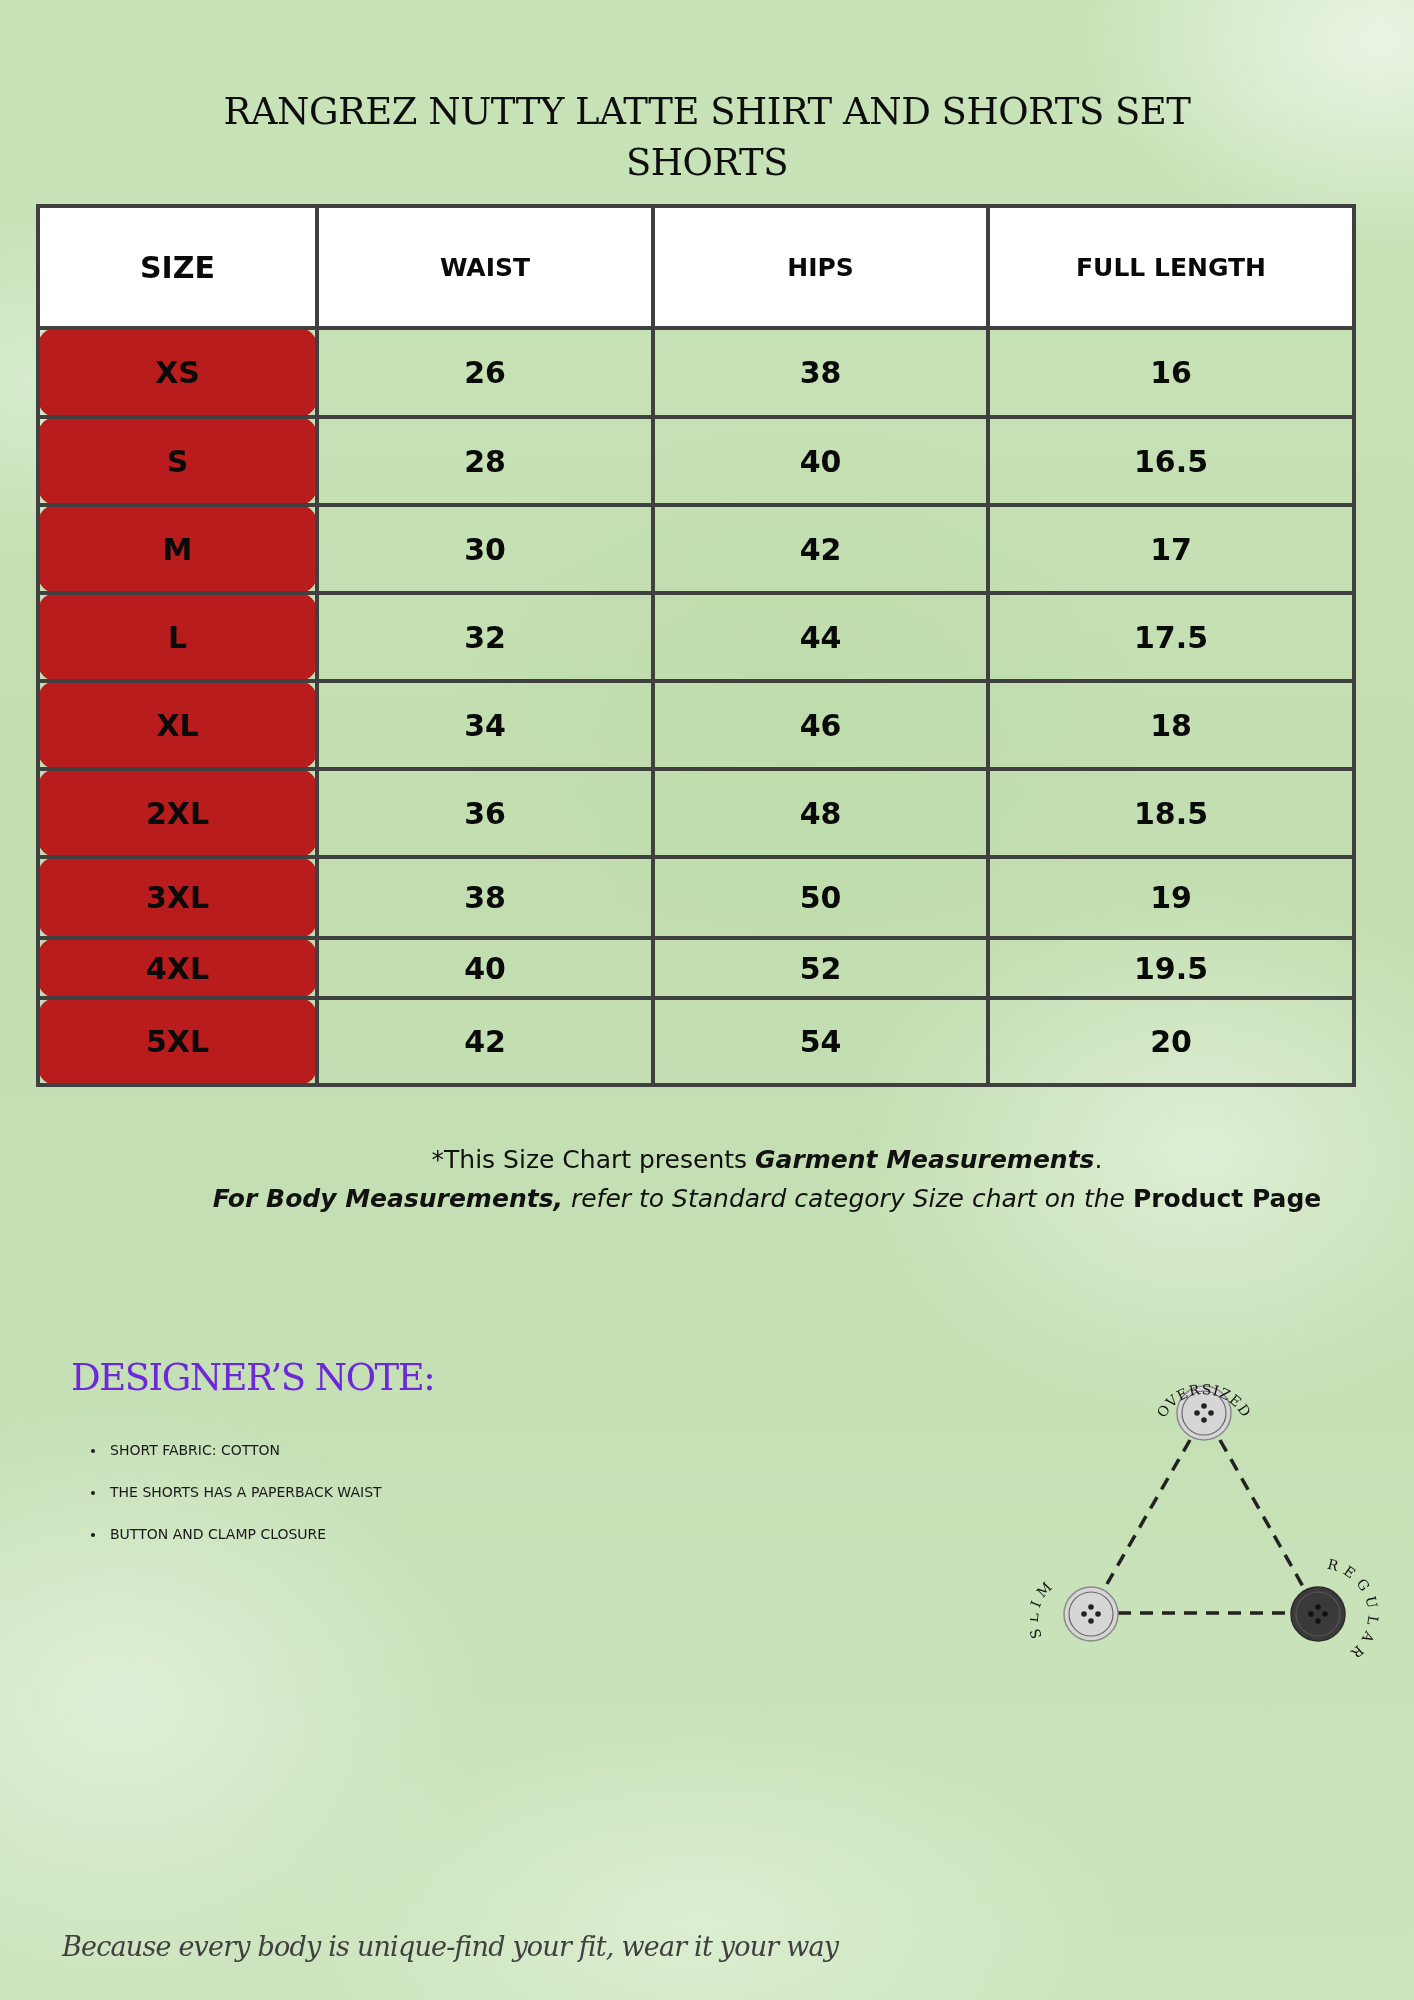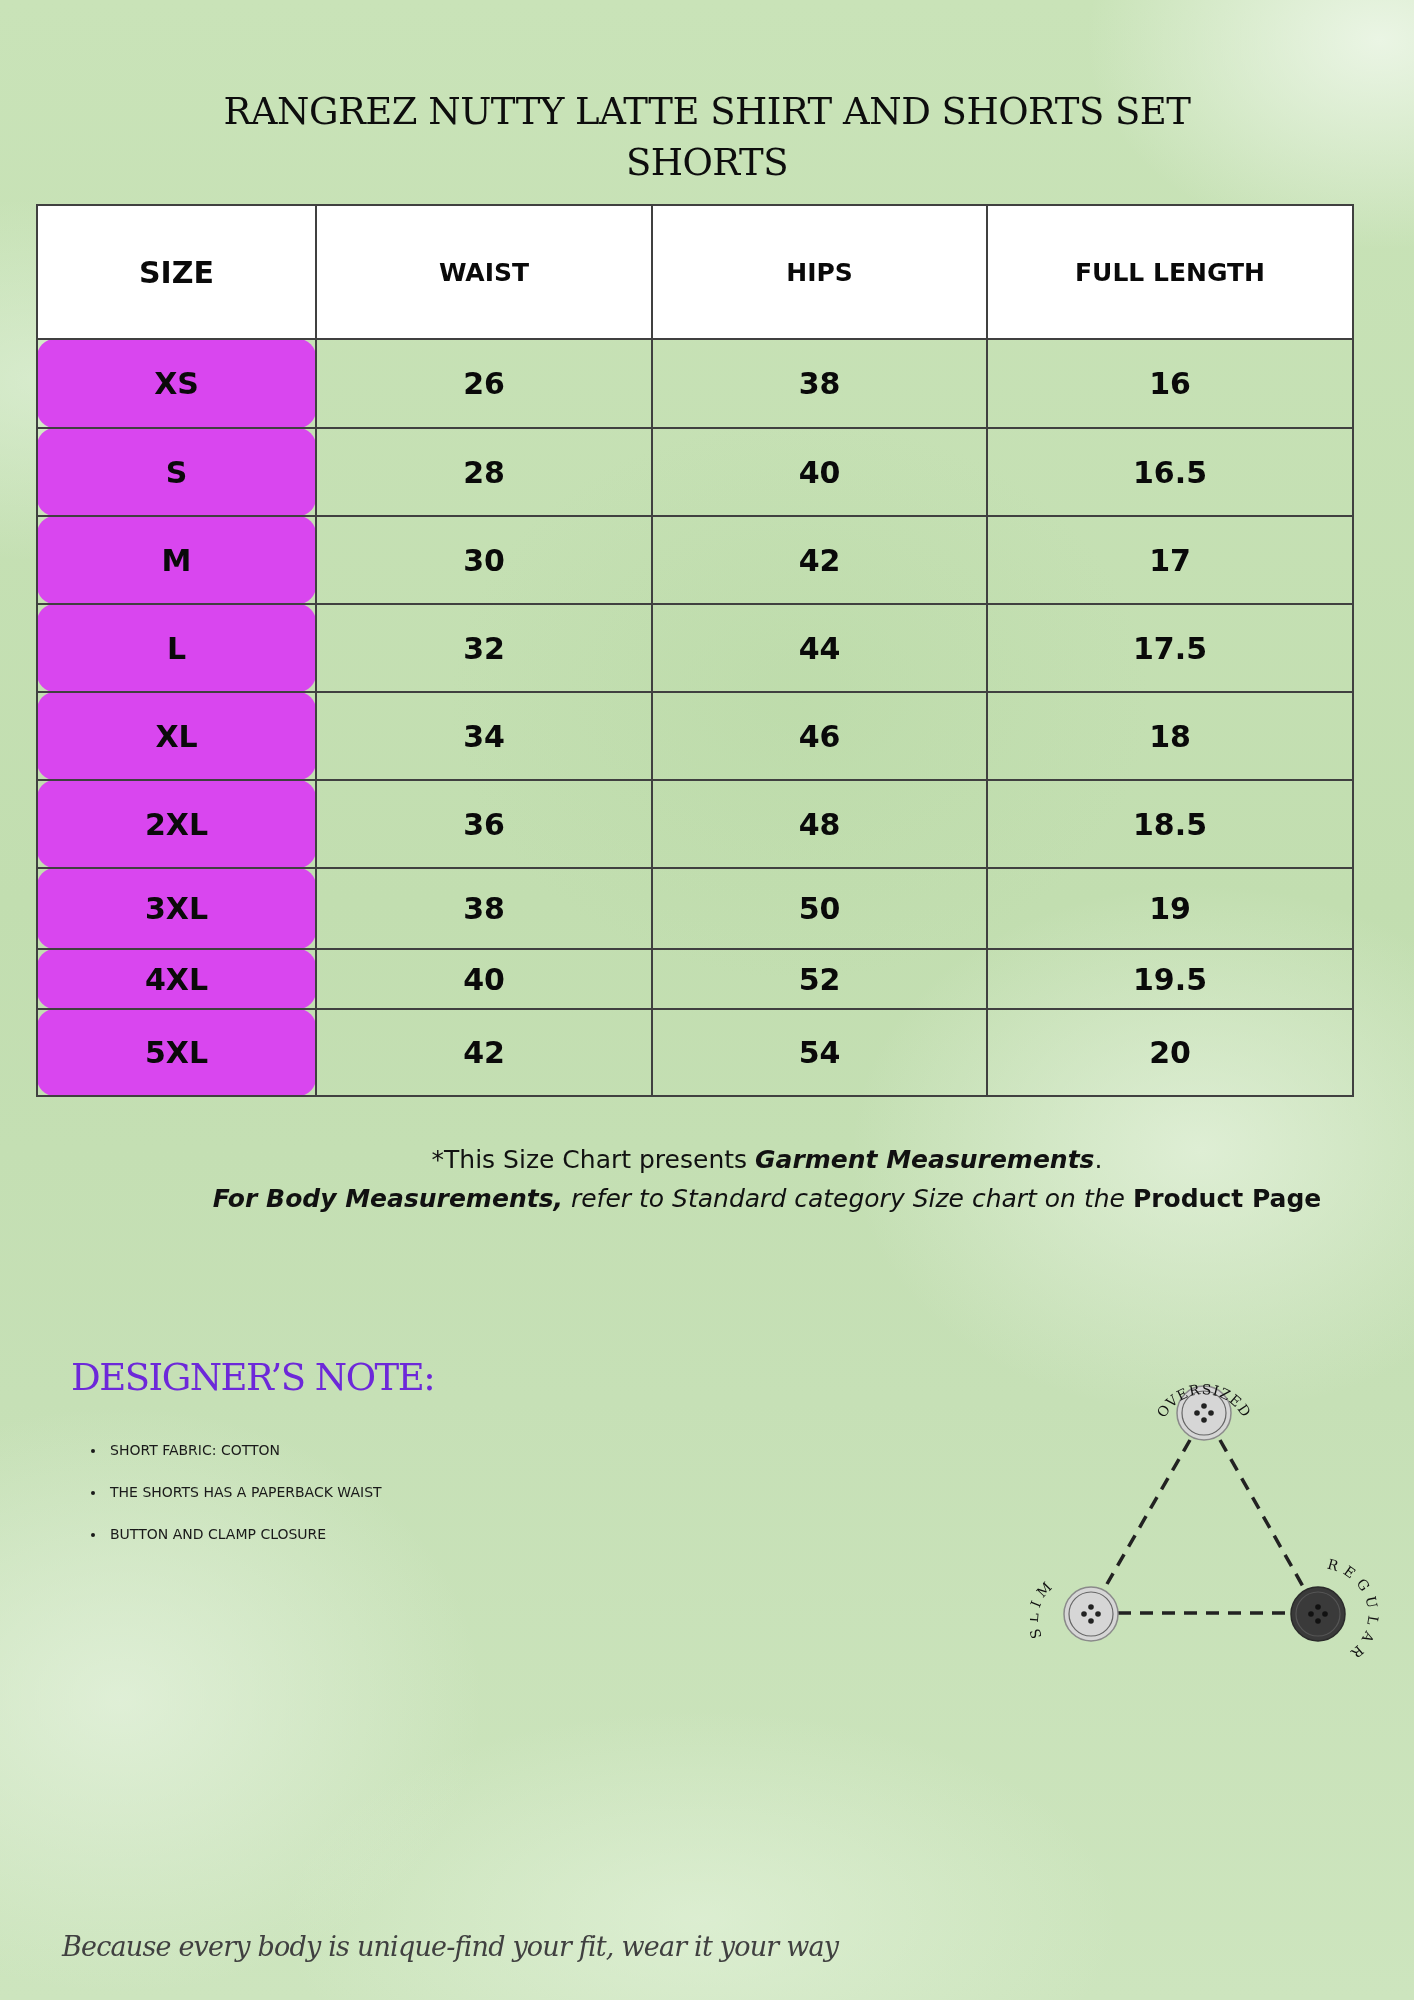--- a/index.html
+++ b/index.html
@@ -22,28 +22,28 @@
     letter-spacing: -0.5px; color: #0d0d0d; margin: 0;
   }
   #title1 { top: 90px; }
   #title2 { top: 141px; }
 
   table.size-table {
     position: absolute; left: 36px; top: 204px; width: 1316px;
     border-collapse: collapse; table-layout: fixed;
   }
   table.size-table th, table.size-table td {
-    border: 2px solid #404040; text-align: center; vertical-align: middle;
+    border: 4px solid #404040; text-align: center; vertical-align: middle;
     font-family: "DejaVu Sans", sans-serif; font-weight: bold; color: #0a0a0a;
-    padding: 11px;
+    padding: 4px;
   }
   table.size-table thead th { background: #ffffff; height: 110px; font-size: 25px; }
   table.size-table thead th.size-head { font-size: 30px; }
   table.size-table tbody td { font-size: 30px; background: transparent; }
-  table.size-table tbody td.size-cell { background: #d946ef; border-radius: 18px; }
+  table.size-table tbody td.size-cell { background: #b91c1c; border-radius: 18px; }
   col.c1 { width: 279px; } col.c2 { width: 336px; } col.c3 { width: 335px; } col.c4 { width: 366px; }
 
   .note {
     position: absolute; left: 0; width: 1414px; text-align: center;
     font-family: "DejaVu Sans", sans-serif; font-size: 25px; color: #111;
     white-space: nowrap;
   }
   #note1 { top: 1145px; left: 60px; }
   #note2 { top: 1184px; left: 60px; }
   .note .bi { font-weight: bold; font-style: italic; }

